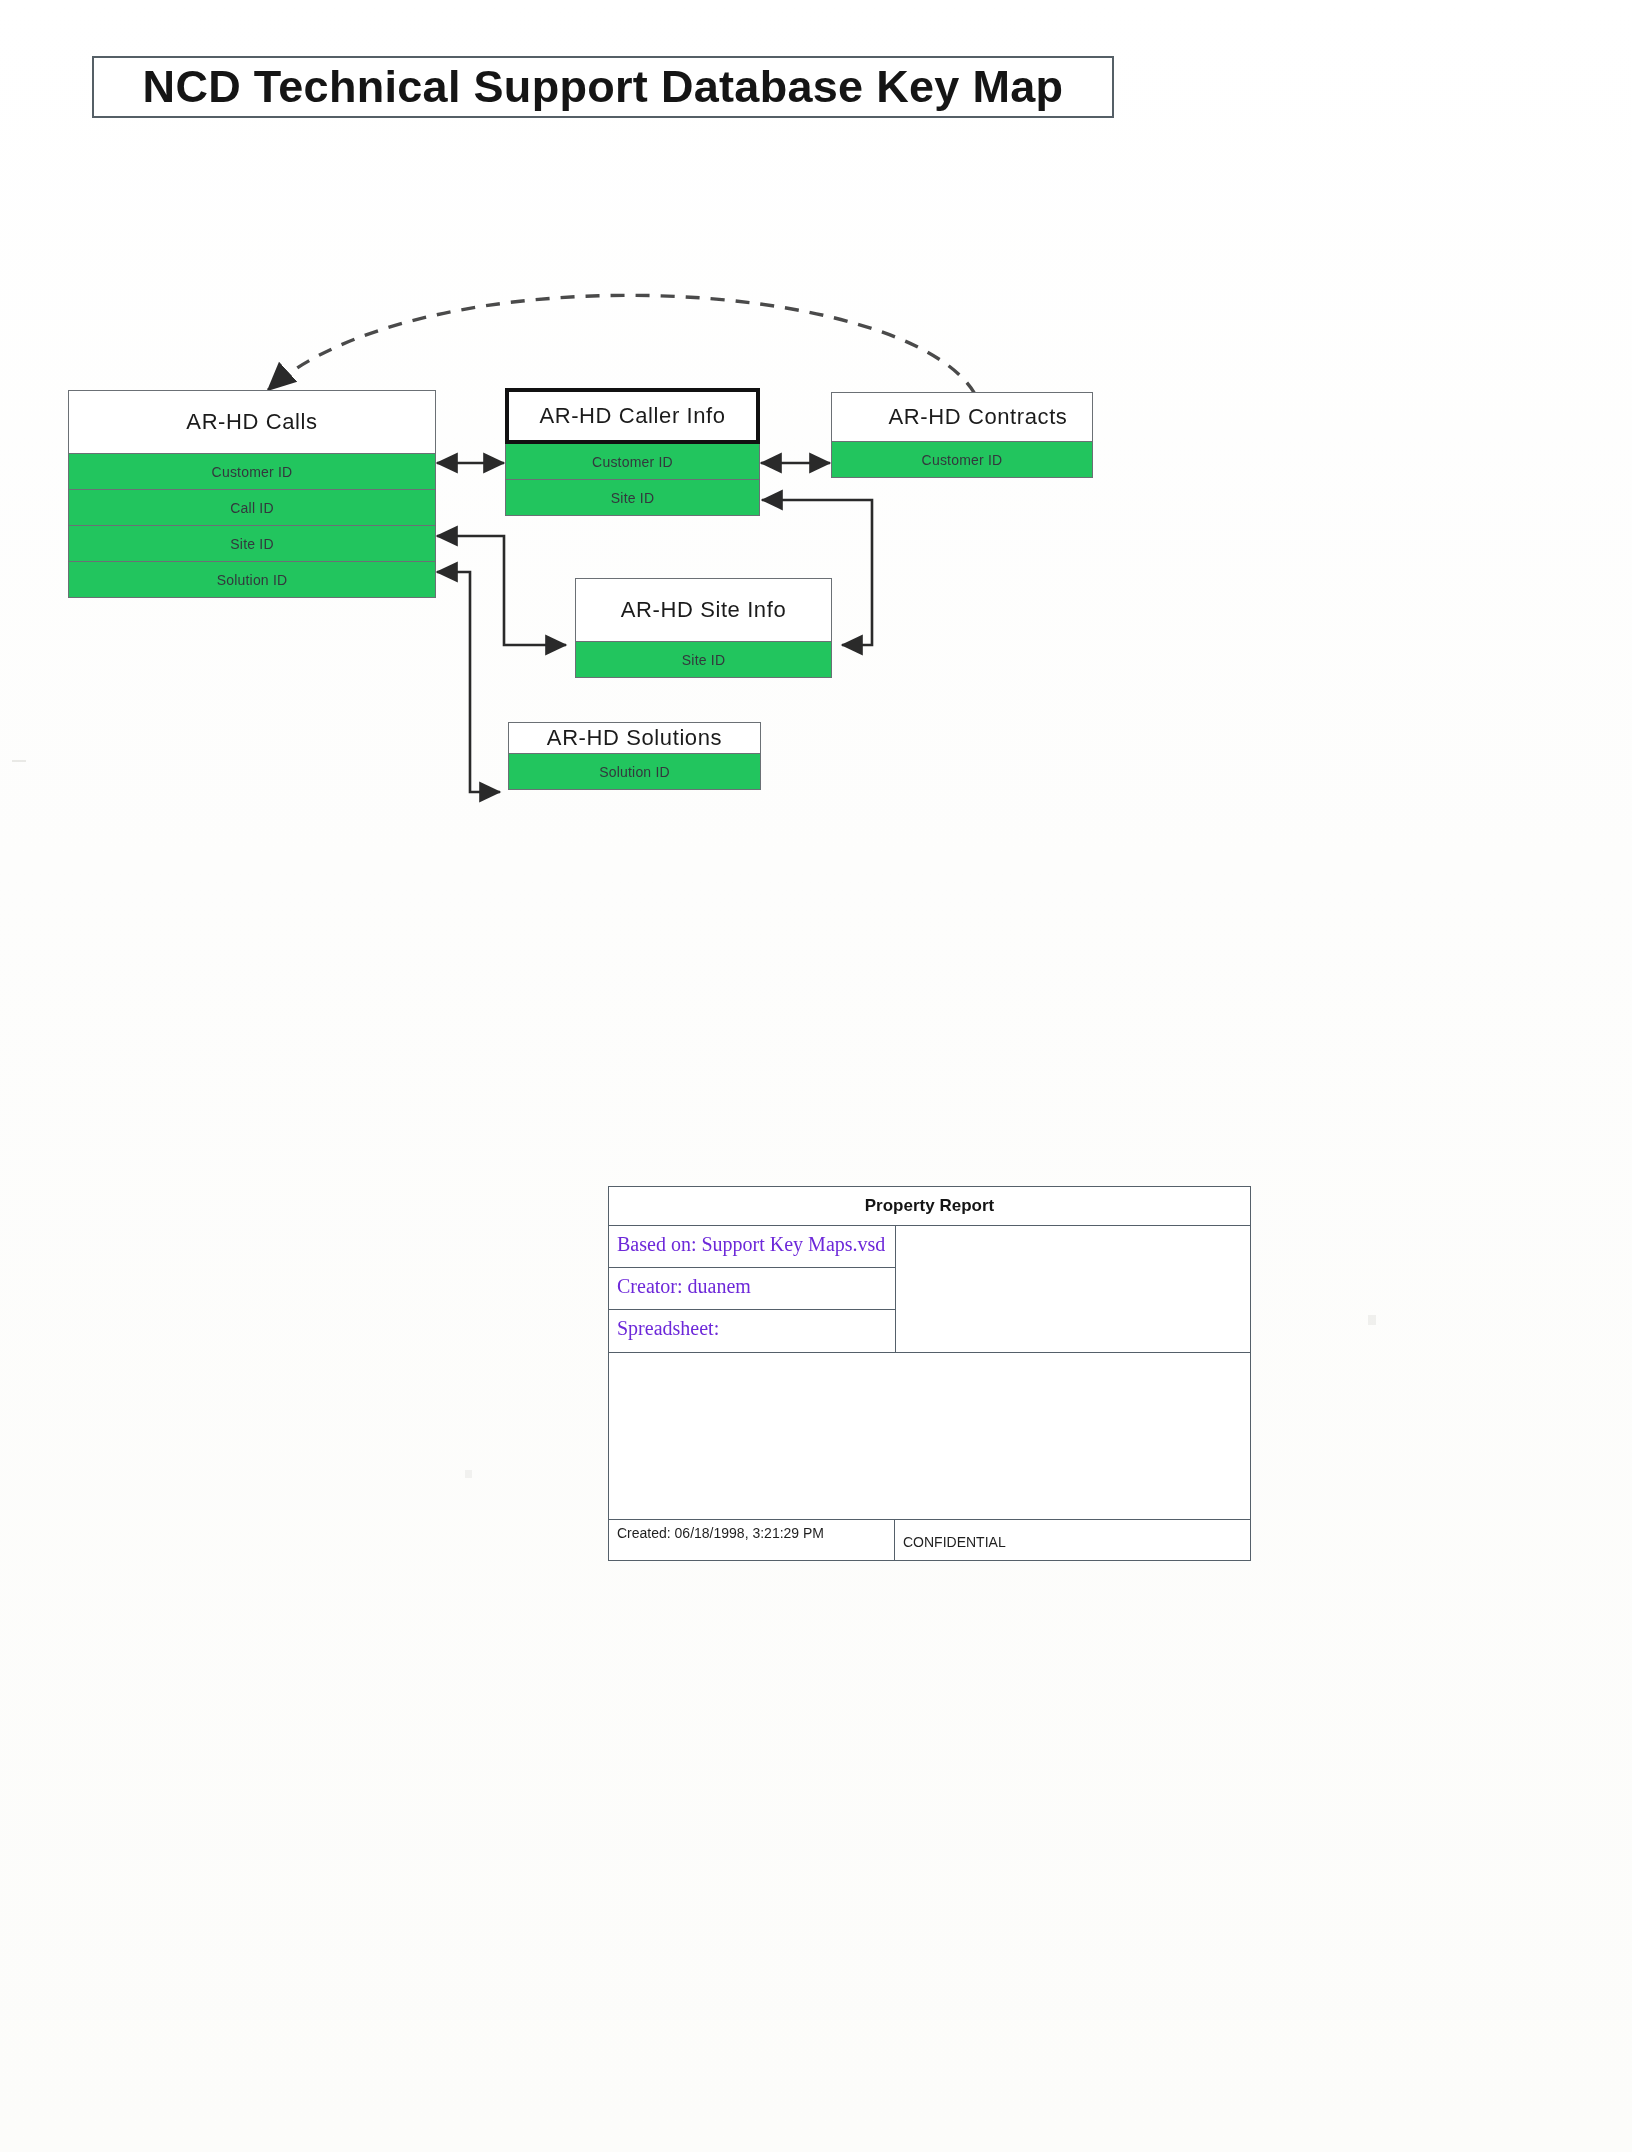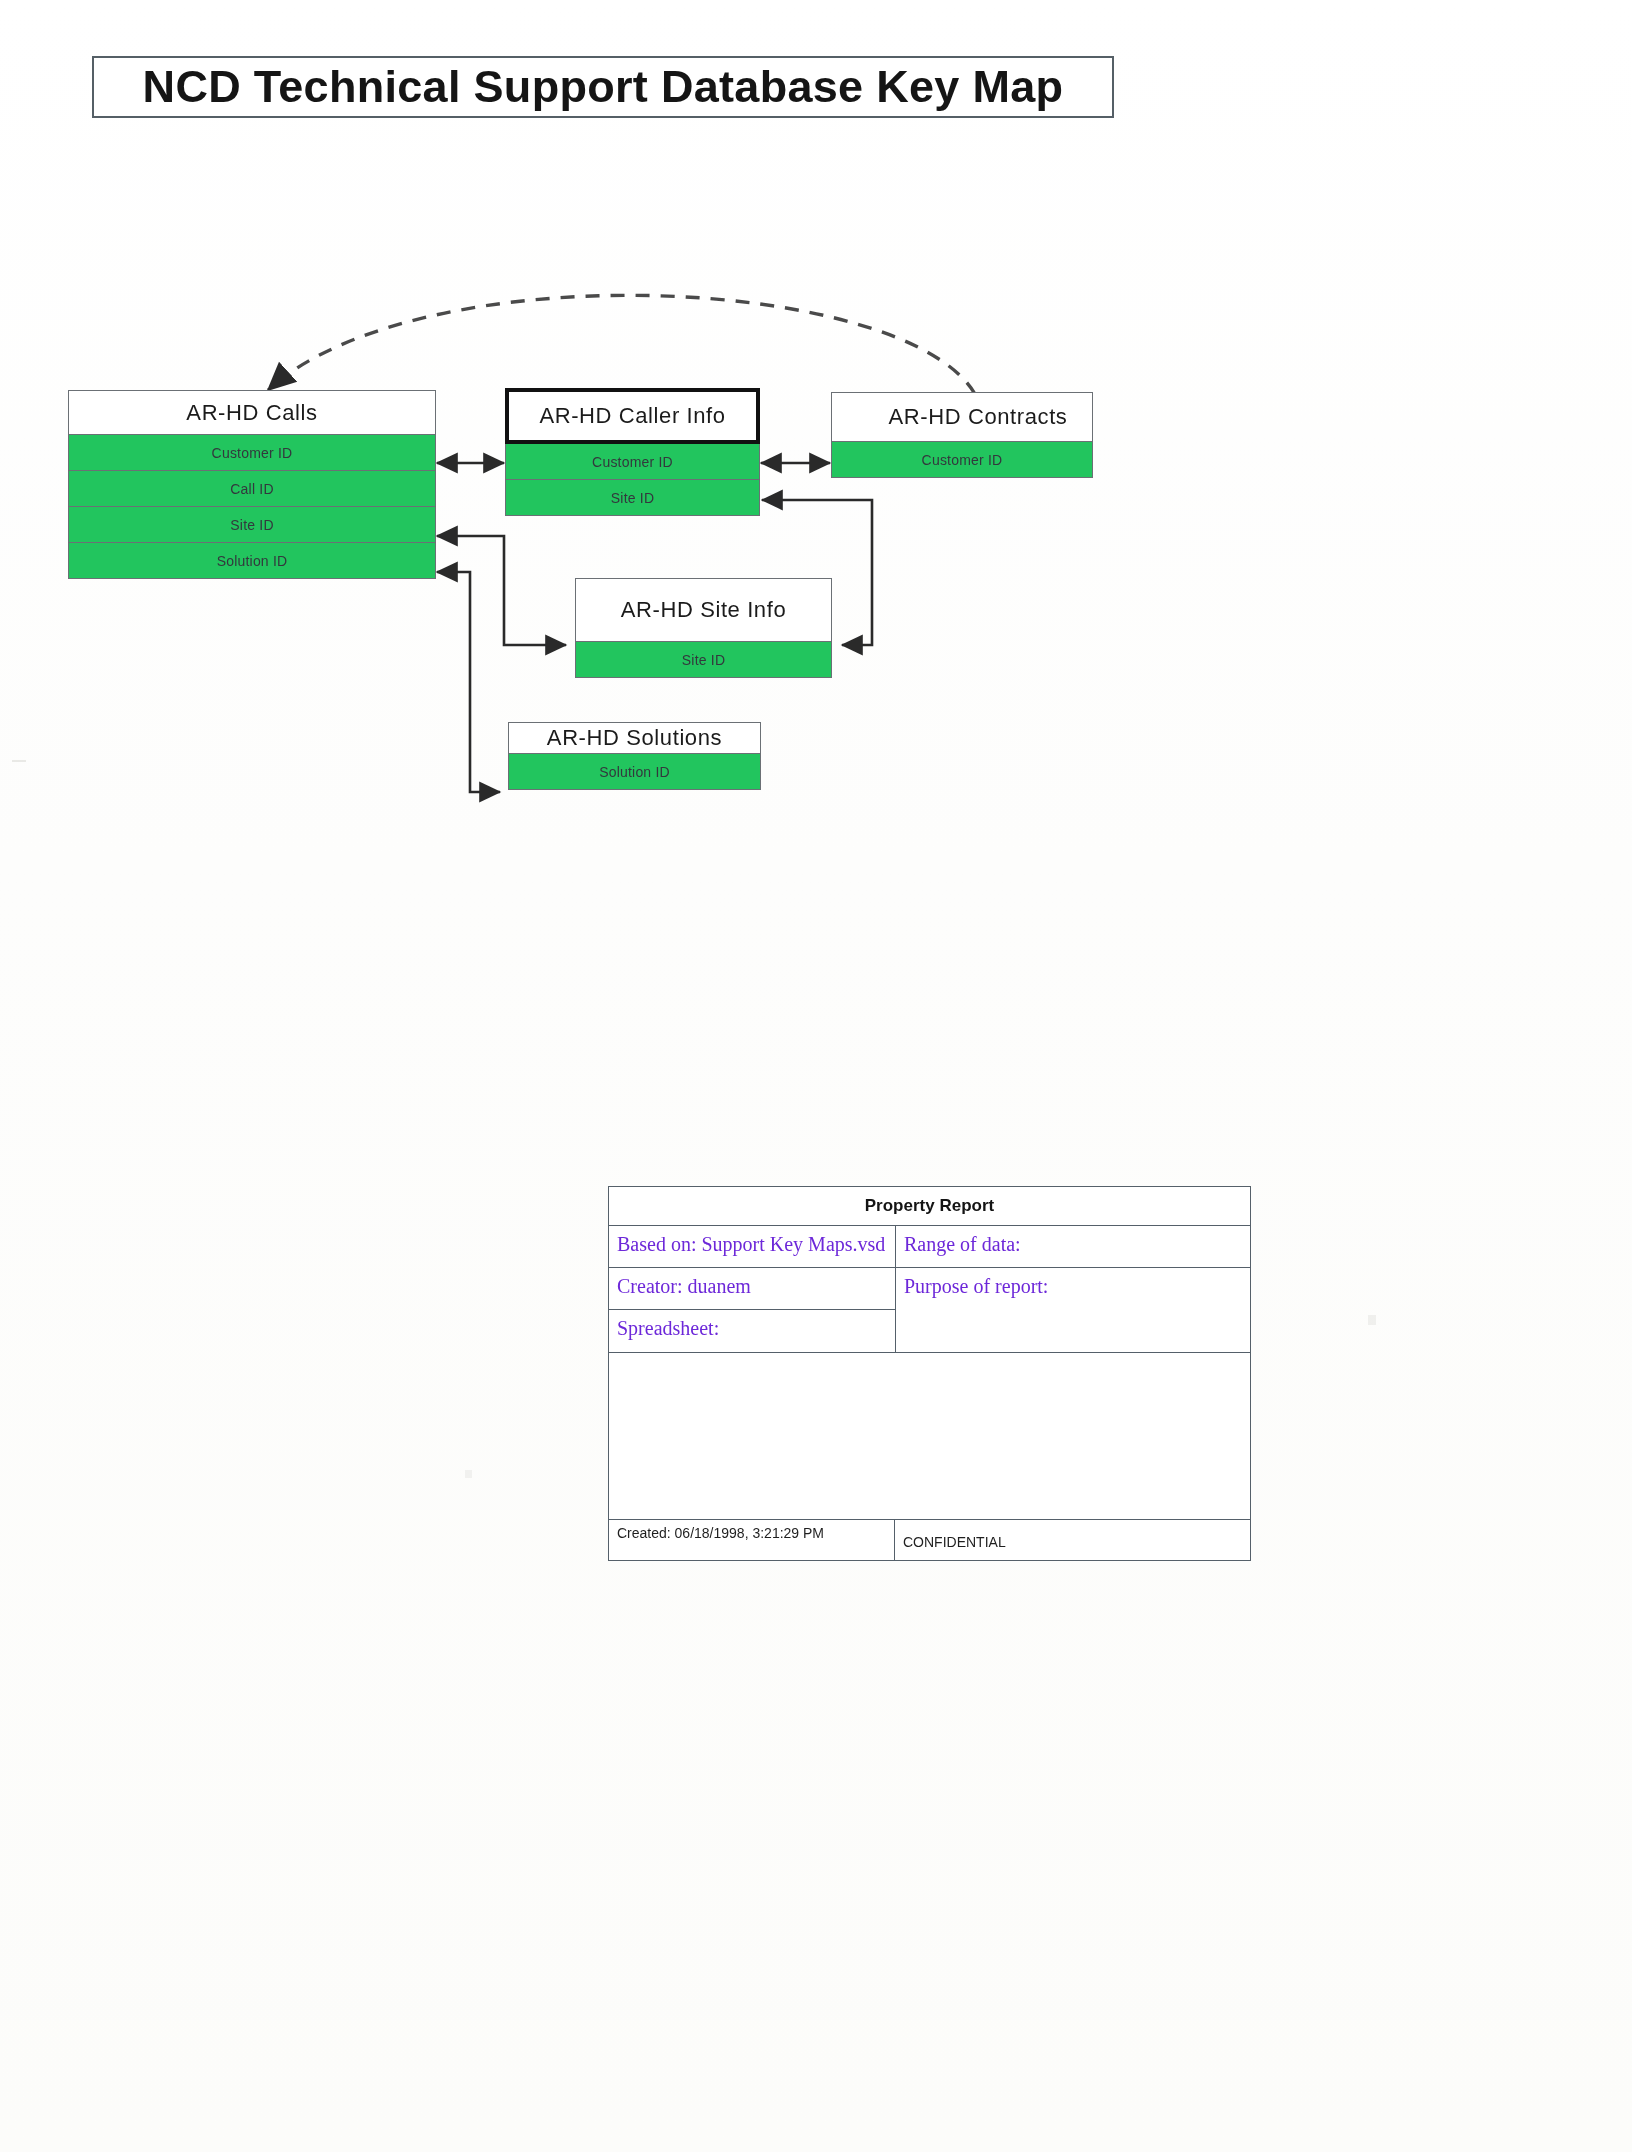--- a/index.html
+++ b/index.html
@@ -79,21 +79,21 @@
     font-size: 14px;
     letter-spacing: 0.2px;
     white-space: nowrap;
   }
   .entity.highlight .ent-row:first-of-type {
     border-top: none;
   }
 
   
   #ent-calls      { left: 68px;  top: 390px; width: 368px; }
-  #ent-calls .ent-title { height: 45px; }
+  #ent-calls .ent-title { height: 64px; }
   #ent-calls .ent-row   { height: 36px; }
 
   #ent-caller     { left: 505px; top: 388px; width: 255px; }
   #ent-caller .ent-title { height: 56px; }
   #ent-caller .ent-row   { height: 36px; }
 
   #ent-contracts  { left: 831px; top: 392px; width: 262px; }
   #ent-contracts .ent-title { height: 50px; padding-left: 32px; }
   #ent-contracts .ent-row   { height: 36px; }
 
@@ -276,24 +276,20 @@
 </div>
 
 <div id="property-report">
   <div class="pr-head">Property Report</div>
   <div class="pr-grid">
     <div class="pr-left">
       <div class="pr-cell">Based on:  Support Key Maps.vsd</div>
       <div class="pr-cell">Creator: duanem</div>
       <div class="pr-cell">Spreadsheet:</div>
     </div>
-    <div class="pr-right">
-      <div class="pr-cell r1">Range of data:</div>
-      <div class="pr-cell r2">Purpose of report:</div>
-    </div>
   </div>
   <div class="pr-blank"></div>
   <div class="pr-foot">
     <div class="pr-foot-left">Created:  06/18/1998, 3:21:29 PM</div>
     <div class="pr-foot-right">CONFIDENTIAL</div>
   </div>
 </div>
 
 <div class="speckle" style="left:12px; top:760px; width:14px; height:2px;"></div>
 <div class="speckle" style="left:1368px; top:1315px; width:8px; height:10px; opacity:0.35;"></div>

